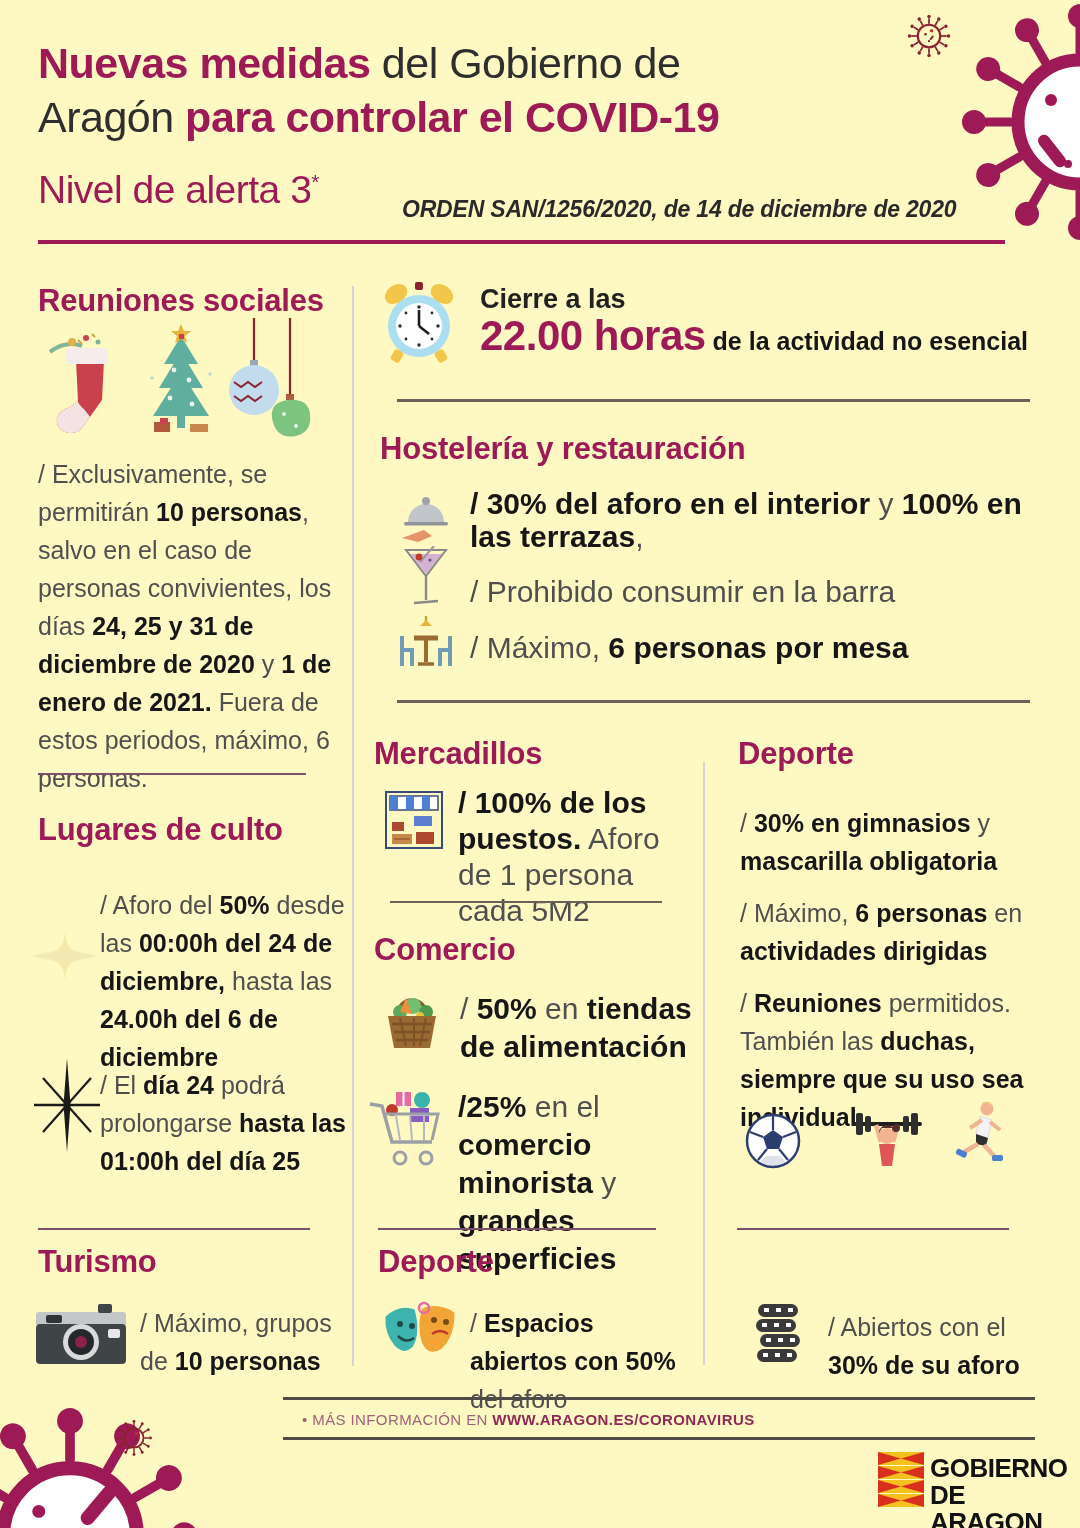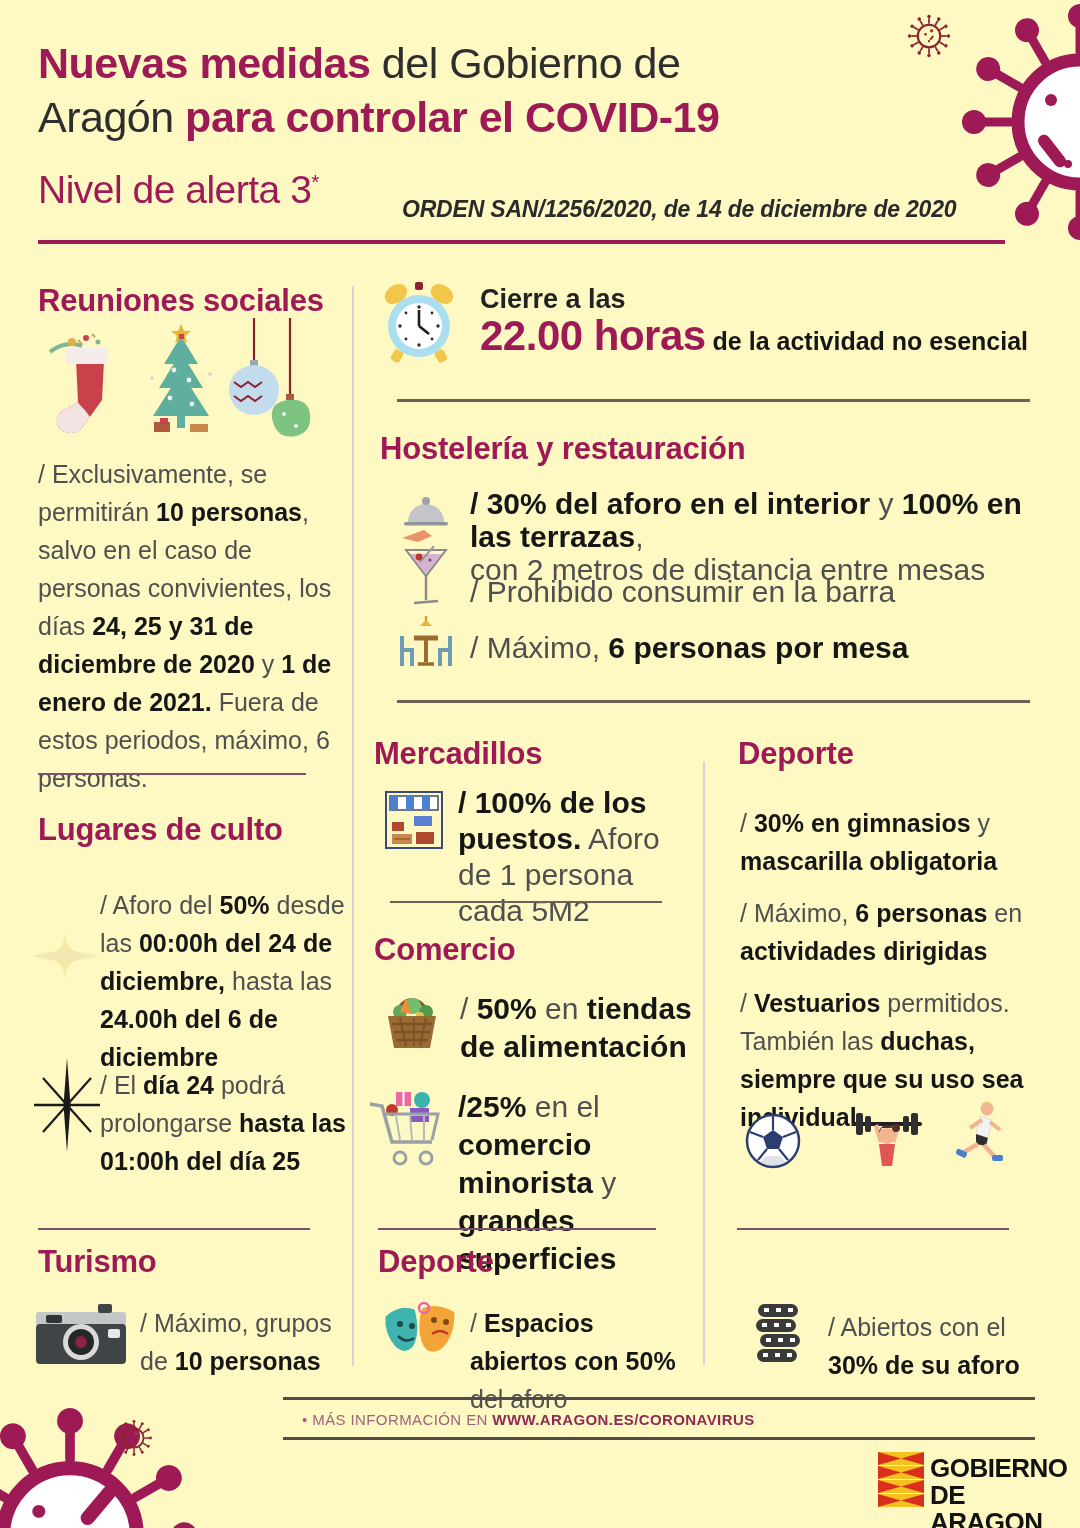--- a/index.html
+++ b/index.html
@@ -275,21 +275,21 @@
   <div class="abs hr-dark" style="left:397px;top:399px;width:633px;"></div>
 
   <div class="abs h" style="left:380px;top:431px;">Hostelería y restauración</div>
 
   <svg class="abs" style="left:398px;top:492px;" width="56" height="50" viewBox="0 0 56 50">
     <path d="M10 30 A18 18 0 0 1 46 30 Z" fill="#c2c6ca"></path>
     <circle cx="28" cy="9" r="4" fill="#9ea3a8"></circle>
     <rect x="6" y="30" width="44" height="3.5" rx="1.7" fill="#8f9499"></rect>
     <path d="M4 46 L26 38 L34 44 L20 50 Z" fill="#e8946a"></path>
   </svg>
-  <div class="abs t-sm" style="left:470px;top:487px;width:575px;"><span class="b">/ 30% del aforo en el interior</span><span> y </span><span class="b">100% en las terrazas</span><span>,</span><br><span>con 2 metros de distancia entre mesas</span></div>
+  <div class="abs t-sm" style="left:470px;top:487px;width:575px;"><span class="b">/ 30% del aforo en el interior</span><span> y </span><span class="b">100% en las terrazas</span><span>,</span><br></div>
 
   <svg class="abs" style="left:404px;top:546px;" width="44" height="64" viewBox="0 0 44 64">
     <polygon points="6,8 38,8 22,28" fill="#c79ad6" opacity="0.75"></polygon>
     <polygon points="2,4 42,4 22,30" fill="none" stroke="#8a8a8a" stroke-width="2"></polygon>
     <line x1="22" y1="30" x2="22" y2="54" stroke="#8a8a8a" stroke-width="2.4"></line>
     <line x1="10" y1="57" x2="34" y2="55" stroke="#8a8a8a" stroke-width="2.4"></line>
     <line x1="30" y1="0" x2="16" y2="16" stroke="#9a9a9a" stroke-width="2"></line>
     <circle cx="15" cy="11" r="3.4" fill="#c0392b"></circle>
     <circle cx="26" cy="14" r="1.6" fill="#6a4a8a"></circle>
   </svg>
@@ -350,21 +350,21 @@
     <path d="M18 28 H72 L66 54" fill="none" stroke="#9aa0a6" stroke-width="3"></path>
     <path d="M30 30 L34 54 M44 30 L46 54 M58 30 L58 54" stroke="#b4b9be" stroke-width="2"></path>
     <circle cx="34" cy="72" r="6" fill="none" stroke="#9aa0a6" stroke-width="3"></circle>
     <circle cx="60" cy="72" r="6" fill="none" stroke="#9aa0a6" stroke-width="3"></circle>
   </svg>
   <div class="abs t-sm" style="left:458px;top:1088px;width:250px;line-height:38px;"><span class="b">/</span><span class="b">25%</span><span> en el </span><span class="b">comercio minorista</span><span> y </span><span class="b">grandes superficies</span></div>
 
   <div class="abs h" style="left:738px;top:736px;">Deporte</div>
   <div class="abs t" style="left:740px;top:804px;width:302px;"><span>/ </span><span class="b">30% en gimnasios</span><span> y </span><span class="b">mascarilla obligatoria</span></div>
   <div class="abs t" style="left:740px;top:894px;width:302px;"><span>/ Máximo, </span><span class="b">6 personas</span><span> en </span><span class="b">actividades dirigidas</span></div>
-  <div class="abs t" style="left:740px;top:984px;width:308px;"><span>/ </span><span class="b">Vestuarios</span><span> permitidos. También las </span><span class="b">duchas, siempre que su uso sea individual</span></div>
+  <div class="abs t" style="left:740px;top:984px;width:308px;"><span>/ </span><span class="b">Reuniones</span><span> permitidos. También las </span><span class="b">duchas, siempre que su uso sea individual</span></div>
 
   <svg class="abs" style="left:744px;top:1112px;" width="58" height="58" viewBox="0 0 58 58">
     <circle cx="29" cy="29" r="26" fill="#ffffff" stroke="#2c3e70" stroke-width="2.5"></circle>
     <polygon points="29,18 39,25 35,37 23,37 19,25" fill="#2c3e70"></polygon>
     <g stroke="#2c3e70" stroke-width="2.2">
       <line x1="29" y1="18" x2="29" y2="4"></line>
         <line x1="39" y1="25" x2="52" y2="20"></line>
       <line x1="35" y1="37" x2="44" y2="48"></line>
         <line x1="23" y1="37" x2="14" y2="48"></line>
         <line x1="19" y1="25" x2="6" y2="20"></line>

